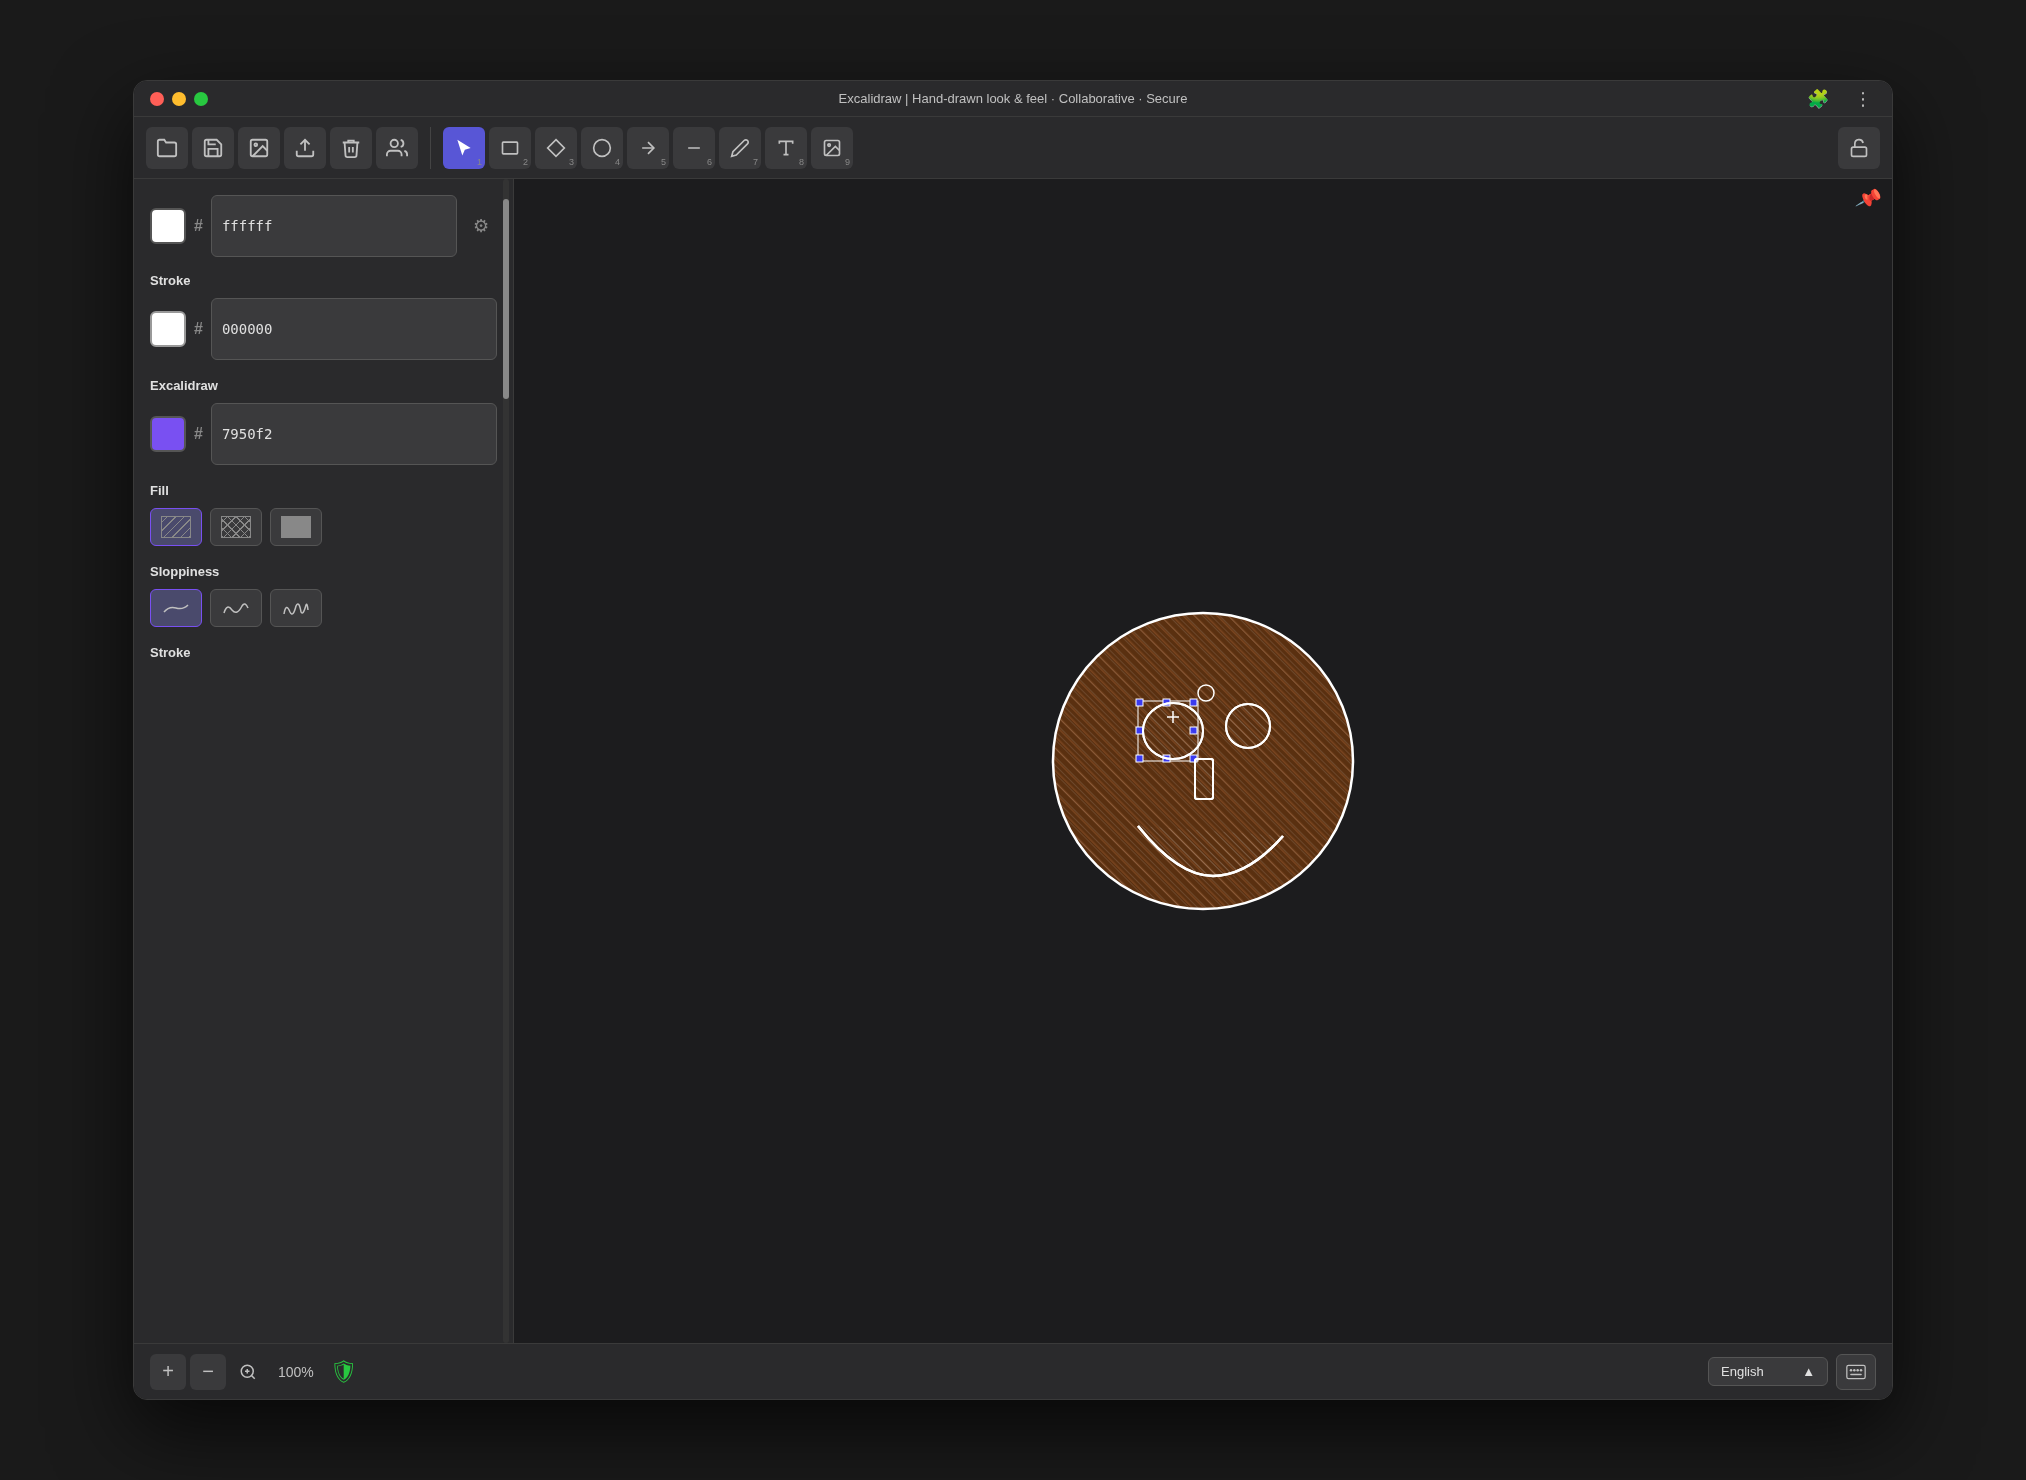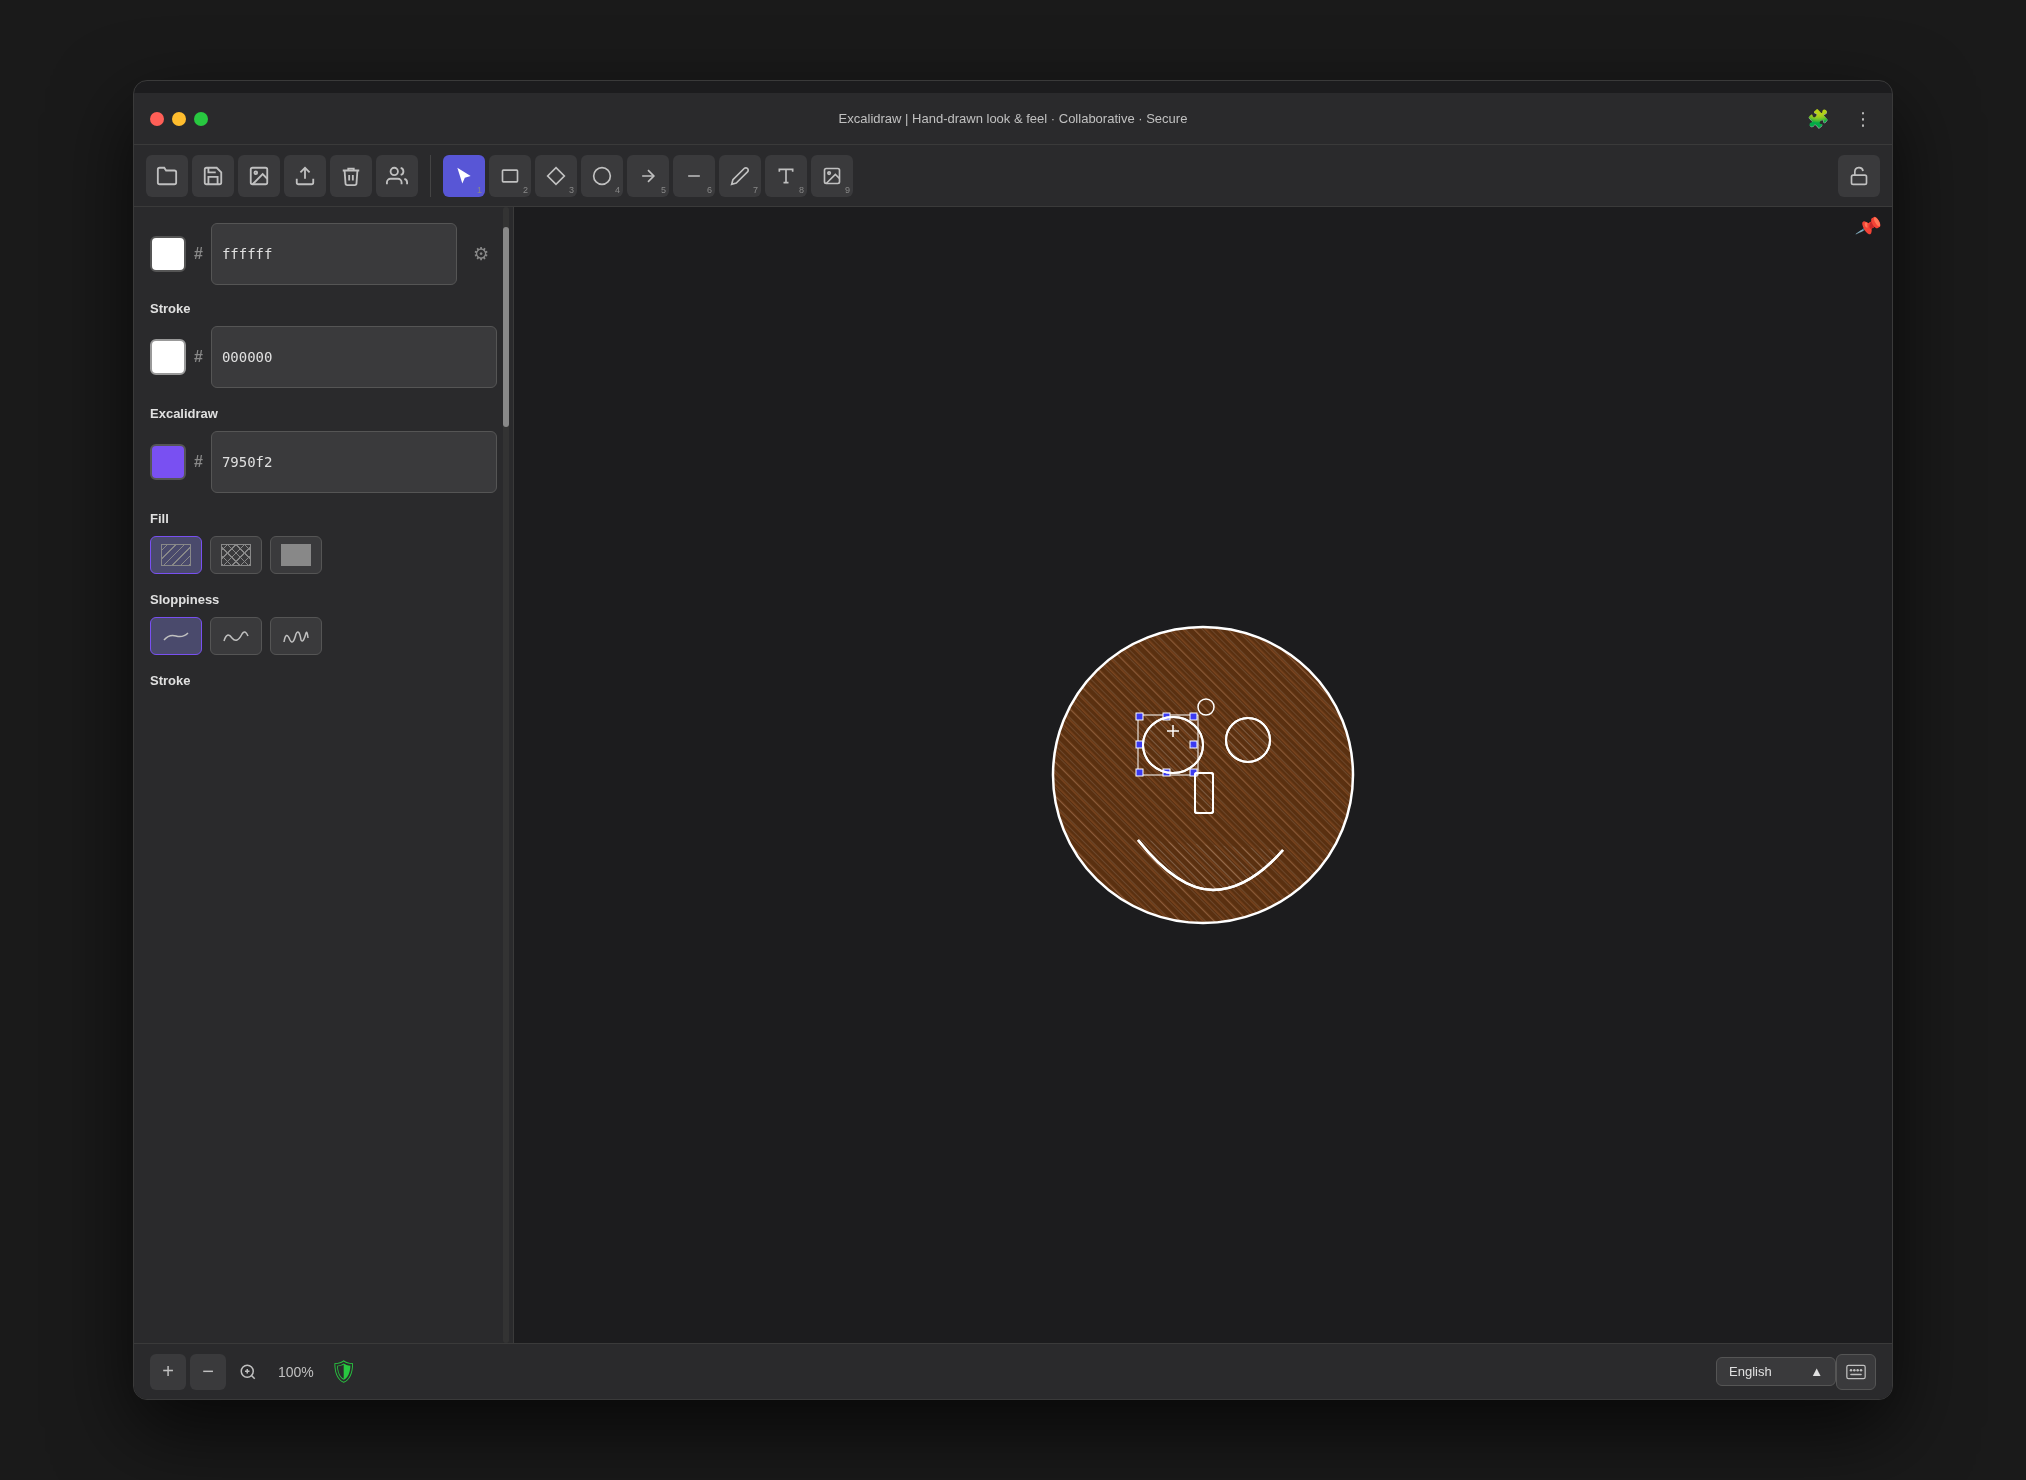--- a/index.html
+++ b/index.html
@@ -17,28 +17,27 @@
       background: #1c1c1e;
       border-radius: 14px;
       overflow: hidden;
       box-shadow: 0 30px 80px rgba(0,0,0,0.7);
       display: flex;
       flex-direction: column;
       border: 1px solid #3a3a3a;
     }
     .title-bar {
       background: #2a2a2c;
-      height: 52px;
+      height: 36px;
       display: flex;
       align-items: center;
       padding: 0 16px;
       position: relative;
       border-bottom: 1px solid #3a3a3a;
       flex-shrink: 0;
-      margin-top: 12px;
     }
     .traffic-lights {
       display: flex;
       gap: 8px;
       align-items: center;
     }
     .traffic-light {
       width: 14px;
       height: 14px;
       border-radius: 50%;
@@ -329,20 +328,21 @@
       font-size: 16px;
       cursor: pointer;
       display: flex;
       align-items: center;
       justify-content: center;
     }
     .bottom-right {
       margin-left: auto;
       display: flex;
       align-items: center;
+      gap: 8px;
     }
     .language-selector {
       background: #3a3a3c;
       border: 1px solid #555;
       border-radius: 6px;
       color: #e0e0e0;
       font-size: 13px;
       padding: 6px 12px;
       cursor: pointer;
       display: flex;

